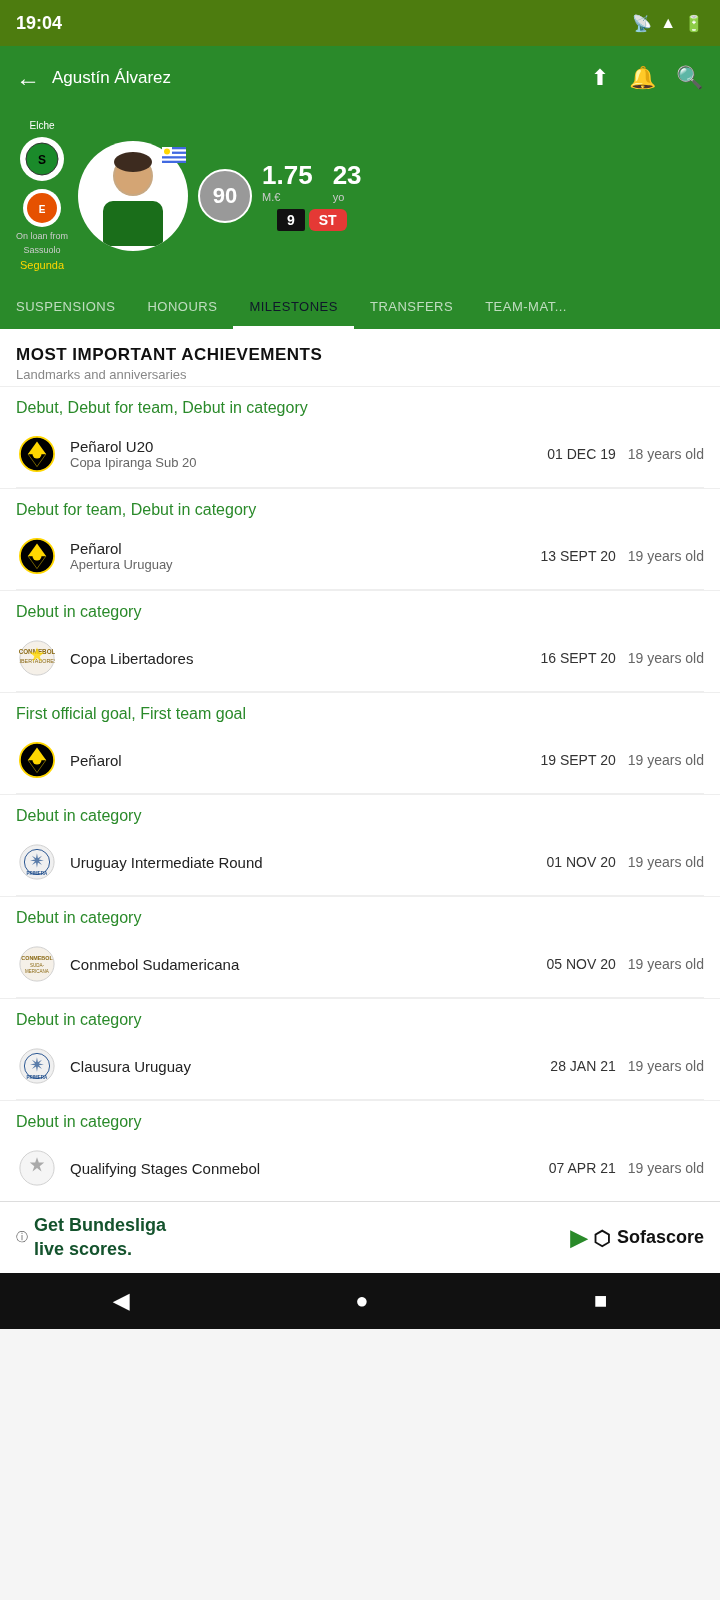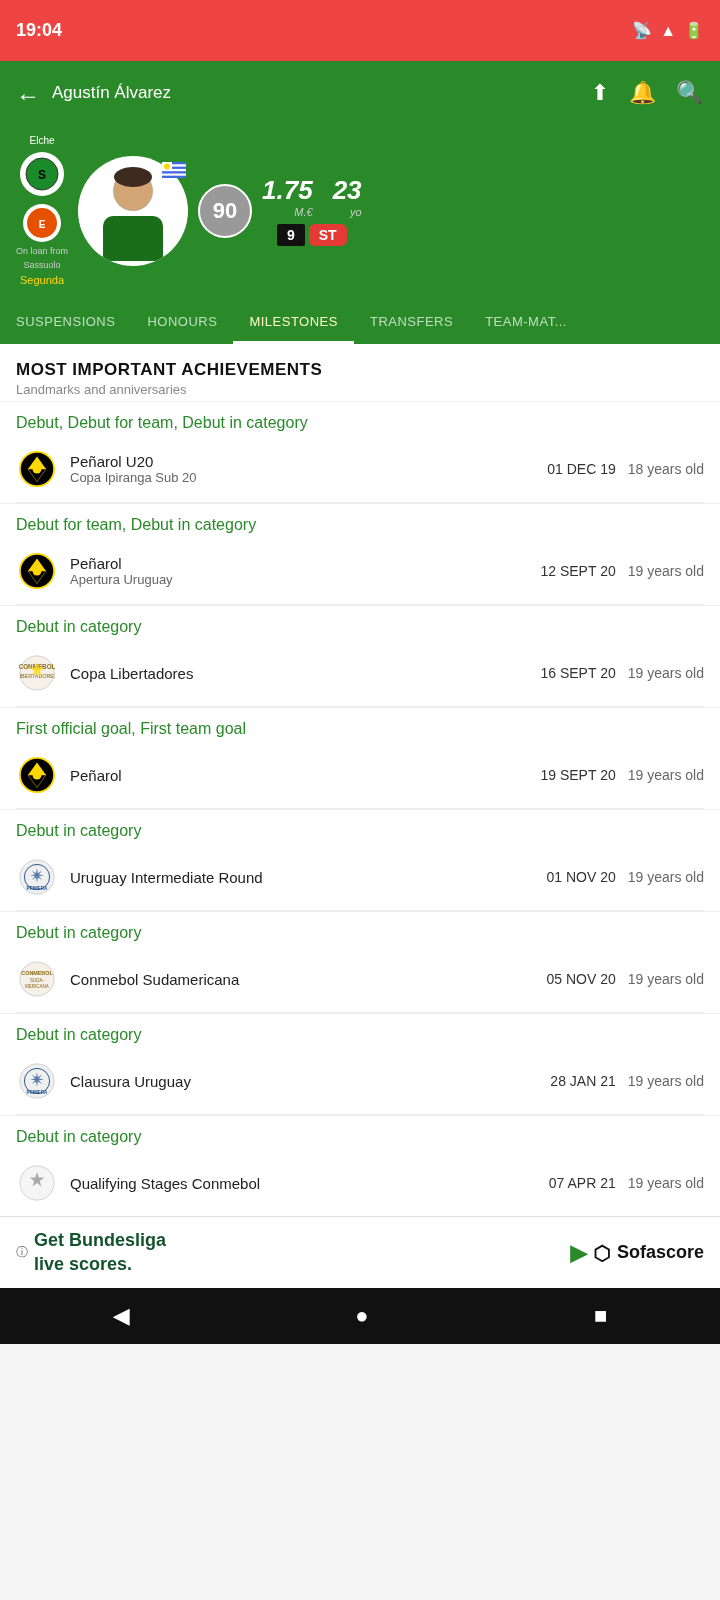--- a/index.html
+++ b/index.html
@@ -1,27 +1,27 @@
 <!DOCTYPE html>
 <html><head>
   <meta charset="utf-8">
   <meta name="viewport" content="width=720px">
   <style>
     * { margin: 0; padding: 0; box-sizing: border-box; }
     body { font-family: 'Arial', sans-serif; background: #f5f5f5; width: 720px; min-height: 1600px; overflow-x: hidden; }
 
     
     .status-bar {
-      background: #ef4444;
+      background: #4d7c0f;
       color: white;
       display: flex;
       justify-content: space-between;
       align-items: center;
       padding: 8px 16px;
-      height: 61px;
+      height: 46px;
     }
     .status-time { font-size: 18px; font-weight: bold; }
     .status-icons { display: flex; gap: 8px; align-items: center; font-size: 16px; }
 
     
     .header {
       background: #2a8a2a;
       color: white;
       display: flex;
       align-items: center;
@@ -51,21 +51,21 @@
       width: 38px; height: 38px; border-radius: 50%; background: white;
       display: flex; align-items: center; justify-content: center; font-size: 8px; overflow: hidden;
     }
     .rating-badge {
       width: 54px; height: 54px; border-radius: 50%; background: #999;
       display: flex; align-items: center; justify-content: center;
       font-size: 22px; font-weight: bold; color: white; border: 2px solid white;
     }
     .player-stats { display: flex; flex-direction: column; align-items: center; gap: 6px; }
     .stats-row { display: flex; gap: 20px; }
-    .stat-item { text-align: right; font-style: italic; }
+    .stat-item { text-align: left; }
     .stat-value { font-size: 26px; font-weight: bold; }
     .stat-label { font-size: 11px; color: #ccc; }
     .position-row { display: flex; gap: 4px; }
     .pos-badge-black {
       background: #111; color: white; padding: 3px 10px;
       font-size: 14px; font-weight: bold; border-radius: 2px;
     }
     .pos-badge-red {
       background: #e53935; color: white; padding: 3px 10px;
       font-size: 14px; font-weight: bold; border-radius: 6px;
@@ -82,21 +82,21 @@
       color: rgba(255,255,255,0.7);
       padding: 12px 16px;
       font-size: 13px;
       font-weight: 500;
       white-space: nowrap;
       cursor: pointer;
       letter-spacing: 0.5px;
       text-transform: uppercase;
     }
     .nav-tab.active {
-      color: #fef9c3;
+      color: #0f172a;
       border-bottom: 3px solid white;
     }
 
     
     .content { background: white; padding: 0; }
 
     .section-header {
       padding: 16px 16px 4px;
     }
     .section-title {
@@ -287,21 +287,21 @@
           <circle cx="20" cy="20" r="19" fill="black" stroke="#FFD700" stroke-width="2"></circle>
           <path d="M10,20 L20,6 L30,20 Z" fill="#FFD700"></path>
           <path d="M10,20 L20,34 L30,20 Z" fill="black" stroke="#FFD700" stroke-width="0.5"></path>
           <circle cx="20" cy="20" r="5" fill="#FFD700"></circle>
         </svg>
       </div>
       <div class="entry-info">
         <div class="entry-team">Peñarol</div>
         <div class="entry-competition">Apertura Uruguay</div>
       </div>
-      <div class="entry-date">12 SEPT 20</div>
+      <div class="entry-date">13 SEPT 20</div>
       <div class="entry-age">19 years old</div>
     </div>
   </div>
 
   <div class="divider"></div>
 
   <div class="milestone-group">
     <div class="milestone-title">Debut in category</div>
     <div class="milestone-entry">
       <div class="entry-logo">

